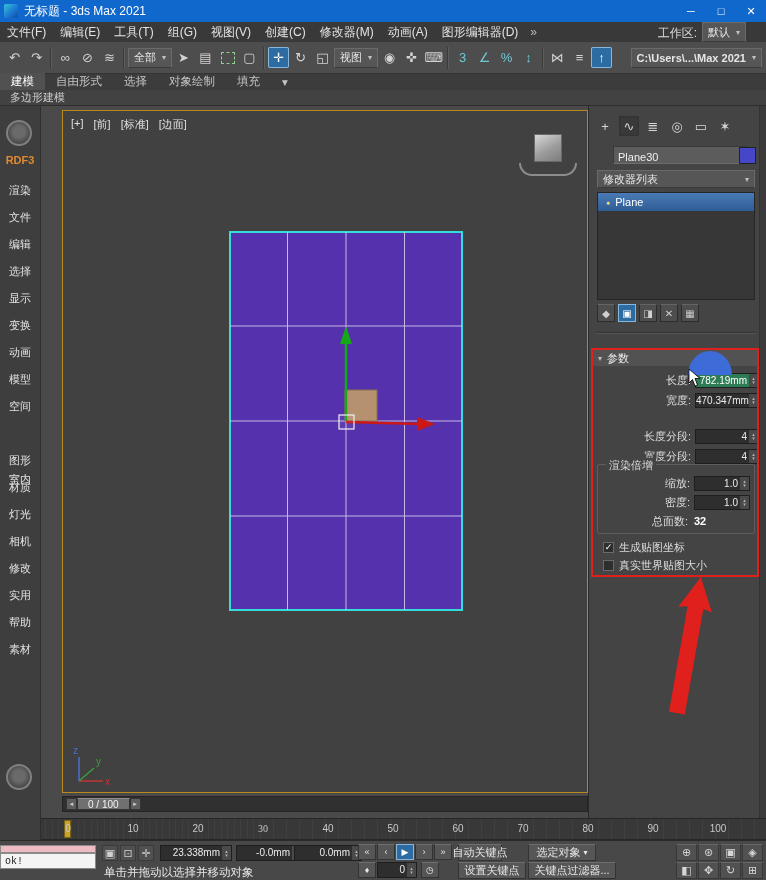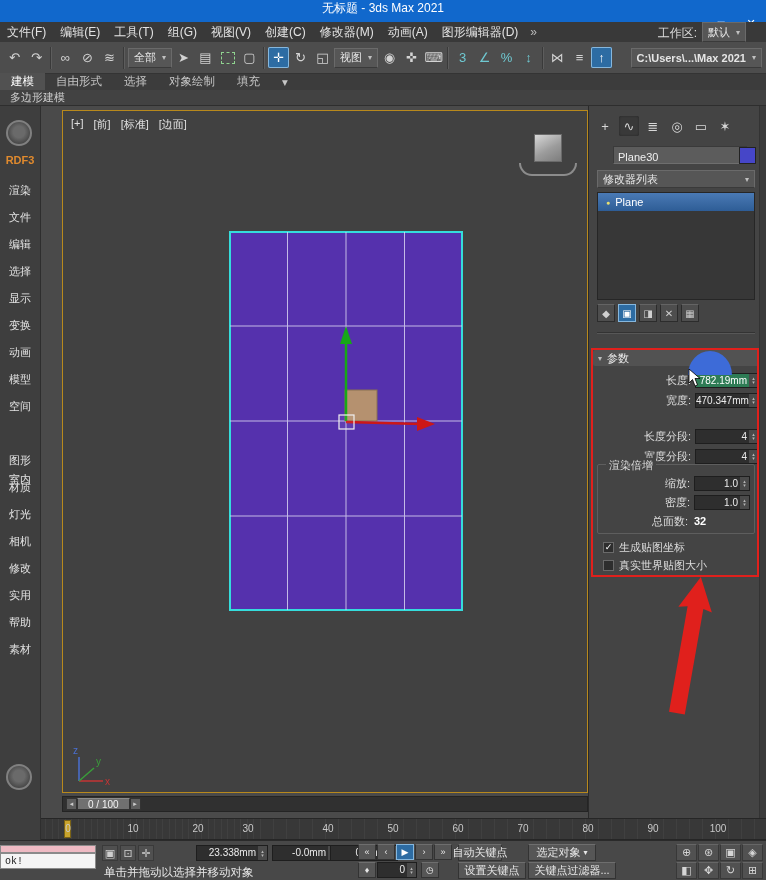--- a/index.html
+++ b/index.html
@@ -1,19 +1,19 @@
 <!DOCTYPE html>
 <html><head>
 <meta charset="utf-8">
 <style>
   html,body{margin:0;padding:0;background:#222;}
   body{width:766px;height:880px;font-family:"Liberation Sans","DejaVu Sans",sans-serif;}
   .app{position:relative;width:766px;height:880px;background:#4a4a4a;overflow:hidden;font-size:12px;color:#ddd;}
   
-  .titlebar{position:absolute;left:0;top:0;width:766px;height:22px;background:#1168cc;display:flex;align-items:center;color:#fff;z-index:5;flex-direction:column;}
+  .titlebar{position:absolute;left:0;top:0;width:766px;height:22px;background:#1168cc;display:flex;align-items:center;color:#fff;z-index:5;}
   .applogo{width:14px;height:14px;margin:0 6px 0 4px;border-radius:2px;background:linear-gradient(135deg,#35c3d4,#1b74d2 60%,#0d4fa0);}
   .title{font-size:12px;}
   .wincontrols{margin-left:auto;display:flex;height:100%;}
   .winbtn{width:30px;height:100%;display:flex;align-items:center;justify-content:center;font-size:11px;color:#fff;}
   
   .menubar{position:absolute;left:0;top:22px;width:766px;height:20px;background:#393939;border-bottom:1px solid #2b2b2b;display:flex;align-items:center;font-size:12px;z-index:5;}
   .menuitem{padding:0 7px;height:100%;display:flex;align-items:center;color:#e3e3e3;}
   .overflow{color:#bbb;padding:0 5px;font-size:12px;}
   .workspace{margin-left:auto;margin-right:20px;display:flex;align-items:flex-end;gap:5px;}
   .dd{display:inline-flex;align-items:center;gap:6px;background:#565656;border:1px solid #6a6a6a;border-bottom-color:#3a3a3a;color:#e6e6e6;font-size:11px;height:18px;padding:0 5px;white-space:nowrap;}
@@ -86,21 +86,21 @@
   .tsar{width:11px;height:12px;background:#5e5e5e;border:1px solid #333;color:#ccc;font-size:7px;display:flex;align-items:center;justify-content:center;box-sizing:border-box;}
   .tsval{height:12px;padding:0 10px;background:#707070;border:1px solid #333;border-top-color:#8c8c8c;color:#f2f2f2;font-size:10px;display:flex;align-items:center;box-sizing:border-box;}
   .ruler{position:absolute;left:40px;top:818px;width:726px;height:22px;background:#383838;border-top:1px solid #262626;border-bottom:1px solid #262626;box-sizing:border-box;background-image:repeating-linear-gradient(90deg,transparent 0 5.5px,#404040 5.5px 6.5px);z-index:3;}
   .tick{position:absolute;top:4px;transform:translateX(-50%);font-size:10px;color:#c9c9c9;}
   .timemarker{position:absolute;left:24px;top:1px;width:7px;height:18px;background:#c9a42c;border:1px solid #7a6215;box-sizing:border-box;}
   
   .statusbar{position:absolute;left:0;top:840px;width:766px;height:40px;background:#484848;border-top:1px solid #2a2a2a;z-index:4;box-sizing:border-box;}
   .listener-pink{position:absolute;left:0;top:4px;width:96px;height:8px;background:#eebac3;border:1px solid #8a8a8a;box-sizing:border-box;}
   .listener-white{position:absolute;left:0;top:12px;width:96px;height:16px;background:#f4f4f4;border:1px solid #8a8a8a;color:#222;font-family:"Liberation Mono","DejaVu Sans Mono",monospace;font-size:10px;display:flex;align-items:flex-end;padding:0 0 1px 4px;box-sizing:border-box;}
   .sic{position:absolute;width:16px;height:16px;display:flex;align-items:center;justify-content:center;color:#cfcfcf;font-size:11px;background:#505050;border:1px solid #3a3a3a;box-sizing:border-box;}
-  .stspin{position:absolute;top:4px;height:16px;margin-left:36px;}
+  .stspin{position:absolute;top:4px;height:16px;}
   .prompt{position:absolute;left:104px;top:24px;font-size:11.5px;color:#e8e8e8;white-space:nowrap;}
   .pbtn{position:absolute;width:18px;height:16px;display:flex;align-items:center;justify-content:center;background:#565656;border:1px solid #333;border-top-color:#6e6e6e;color:#e8e8e8;font-size:9px;box-sizing:border-box;}
   .pbtn.play{background:#2d6ca3;border-color:#86b7dd;color:#fff;}
   .tbtn{position:absolute;height:17px;display:flex;align-items:center;justify-content:center;background:#565656;border:1px solid #333;border-top-color:#6e6e6e;color:#e8e8e8;font-size:11px;white-space:nowrap;box-sizing:border-box;}
   .navgrid{position:absolute;left:676px;top:3px;display:grid;grid-template-columns:repeat(4,21px);grid-auto-rows:17px;gap:1px;}
   .nbtn{display:flex;align-items:center;justify-content:center;background:#515151;border:1px solid #383838;border-top-color:#666;color:#d5d5d5;font-size:11px;box-sizing:border-box;}
 </style>
 </head>
 <body>
 
@@ -396,21 +396,21 @@
       <span class="tsval">0 / 100</span>
       <span class="tsar">▸</span>
     </div>
   </div>
 
   <div class="ruler">
     <div class="timemarker"></div>
     <span class="tick" style="left:28px;">0</span>
     <span class="tick" style="left:93px;">10</span>
     <span class="tick" style="left:158px;">20</span>
-    <span class="tick" style="left:208px;">30</span>
+    <span class="tick" style="left:223px;font-family:Liberation Serif, serif;">30</span>
     <span class="tick" style="left:288px;">40</span>
     <span class="tick" style="left:353px;">50</span>
     <span class="tick" style="left:418px;">60</span>
     <span class="tick" style="left:483px;">70</span>
     <span class="tick" style="left:548px;">80</span>
     <span class="tick" style="left:613px;">90</span>
     <span class="tick" style="left:678px;">100</span>
   </div>
 
   <div class="statusbar">

